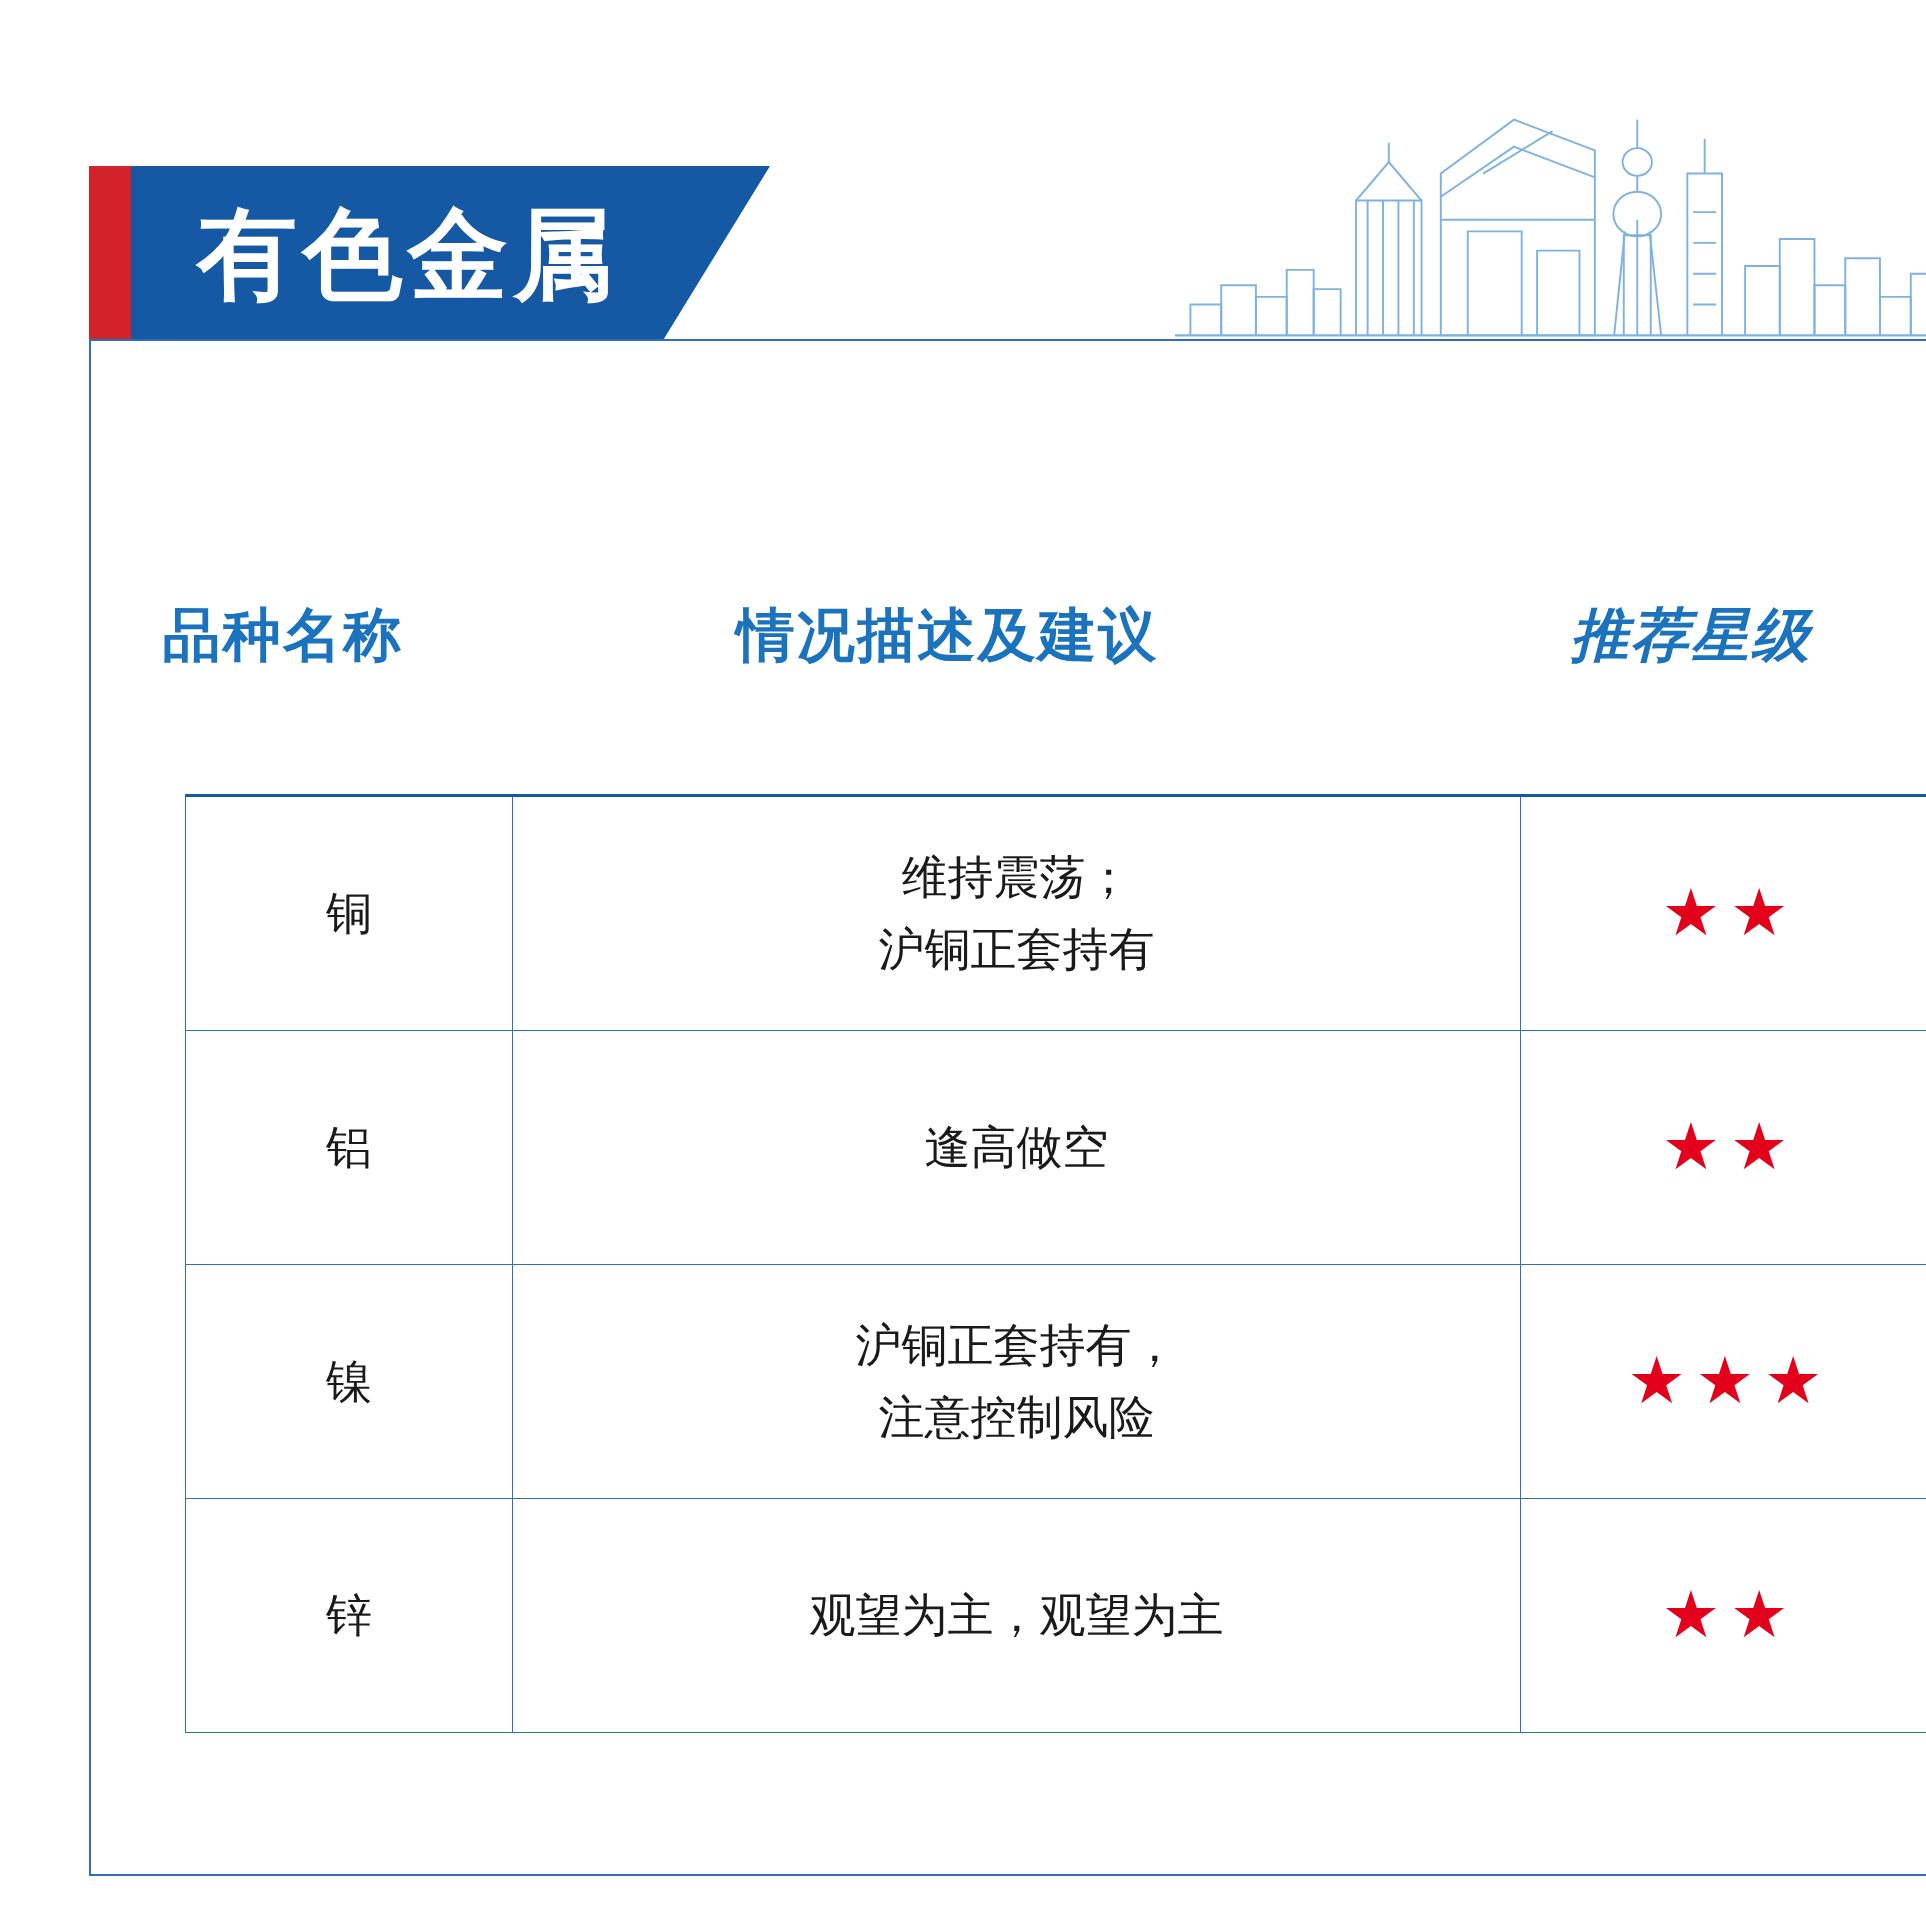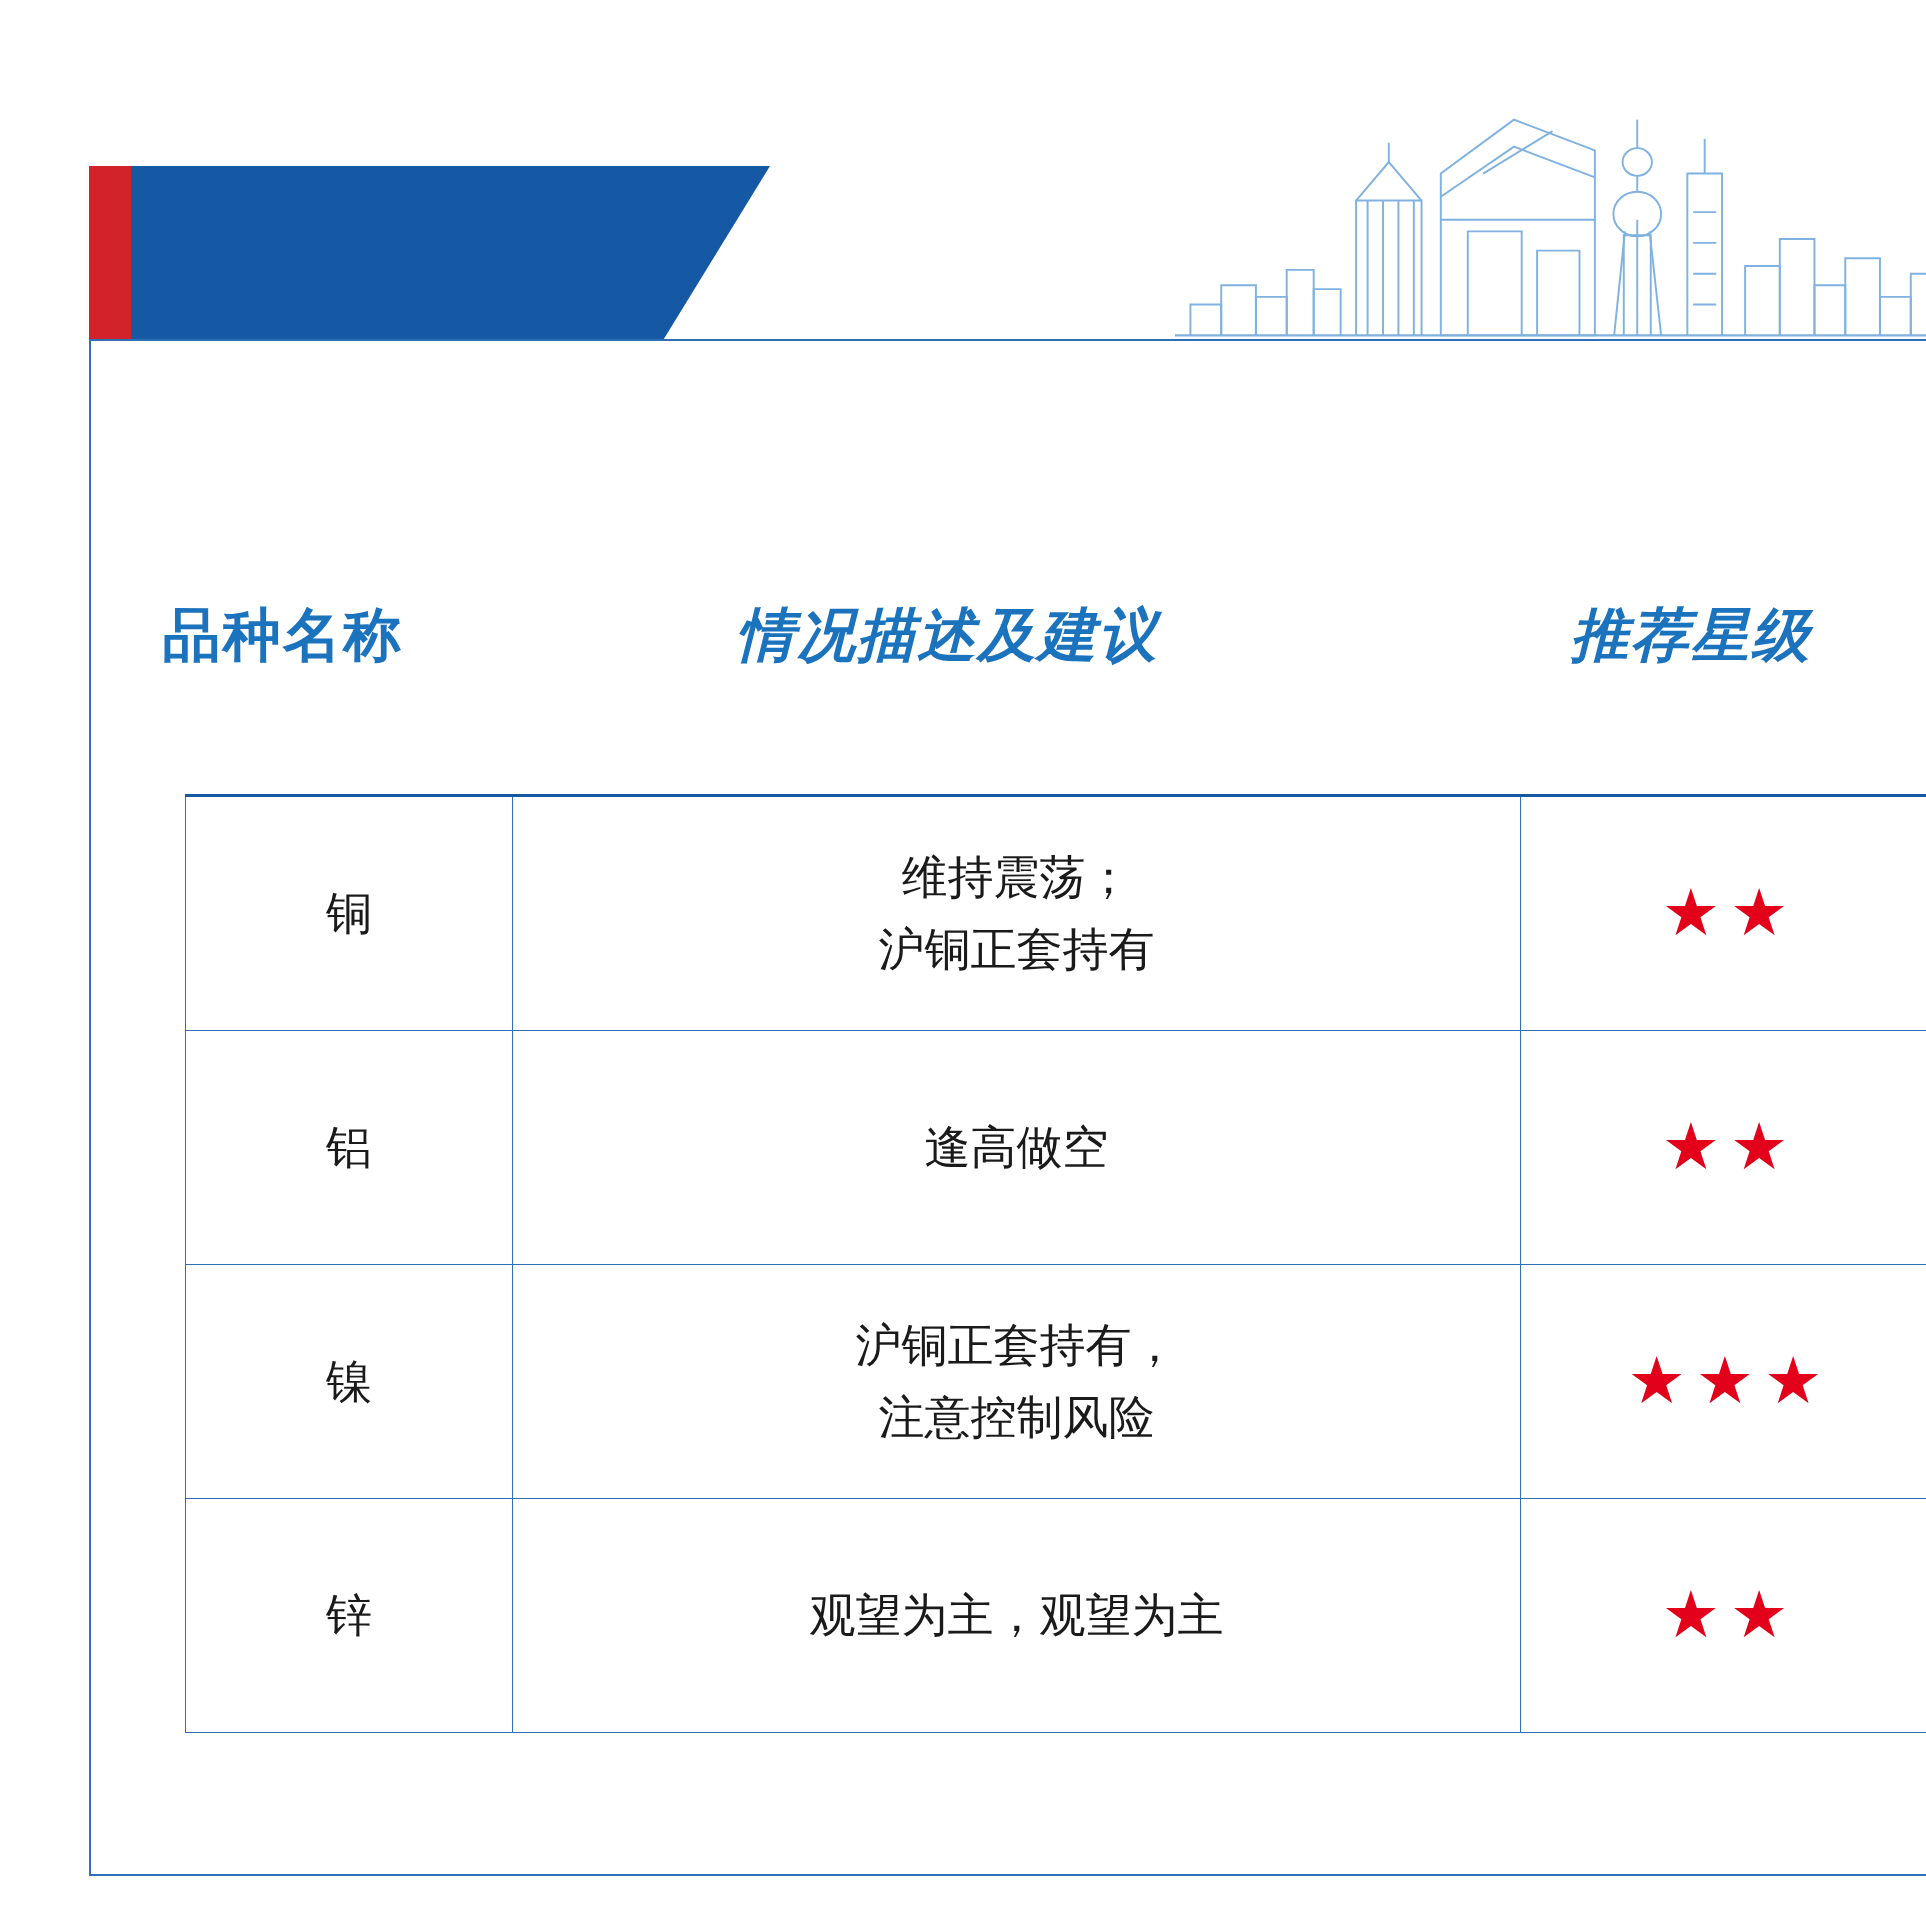--- a/index.html
+++ b/index.html
@@ -171,29 +171,30 @@
     <path d="M1910 600 V440 H2000 V600"></path>
     <path d="M2000 600 V520 H2080 V600"></path>
     <path d="M2080 600 V460 H2170 V600"></path>
     <path d="M2170 600 V540 H2250 V600"></path>
   </svg>
 </div>
 
 <div class="banner-wrap">
   <div class="banner-red"></div>
   <div class="banner-blue"></div>
+  <div class="banner-text">有色金属</div>
 </div>
 
 <div class="card"></div>
 
 <table class="table">
   <tbody>
       <tr class="head-row">
     <td style="width:324px;">品种名称</td>
-    <td style="width:1005px;font-style:italic;">情况描述及建议</td>
+    <td style="width:1005px;">情况描述及建议</td>
     <td style="width:482px;font-style:italic;">推荐星级</td>
   </tr>
 </tbody>
   </table>
 
 <table class="body-table">
   <tbody>
       <tr>
     <td class="col-name">铜</td>
     <td class="col-desc">

